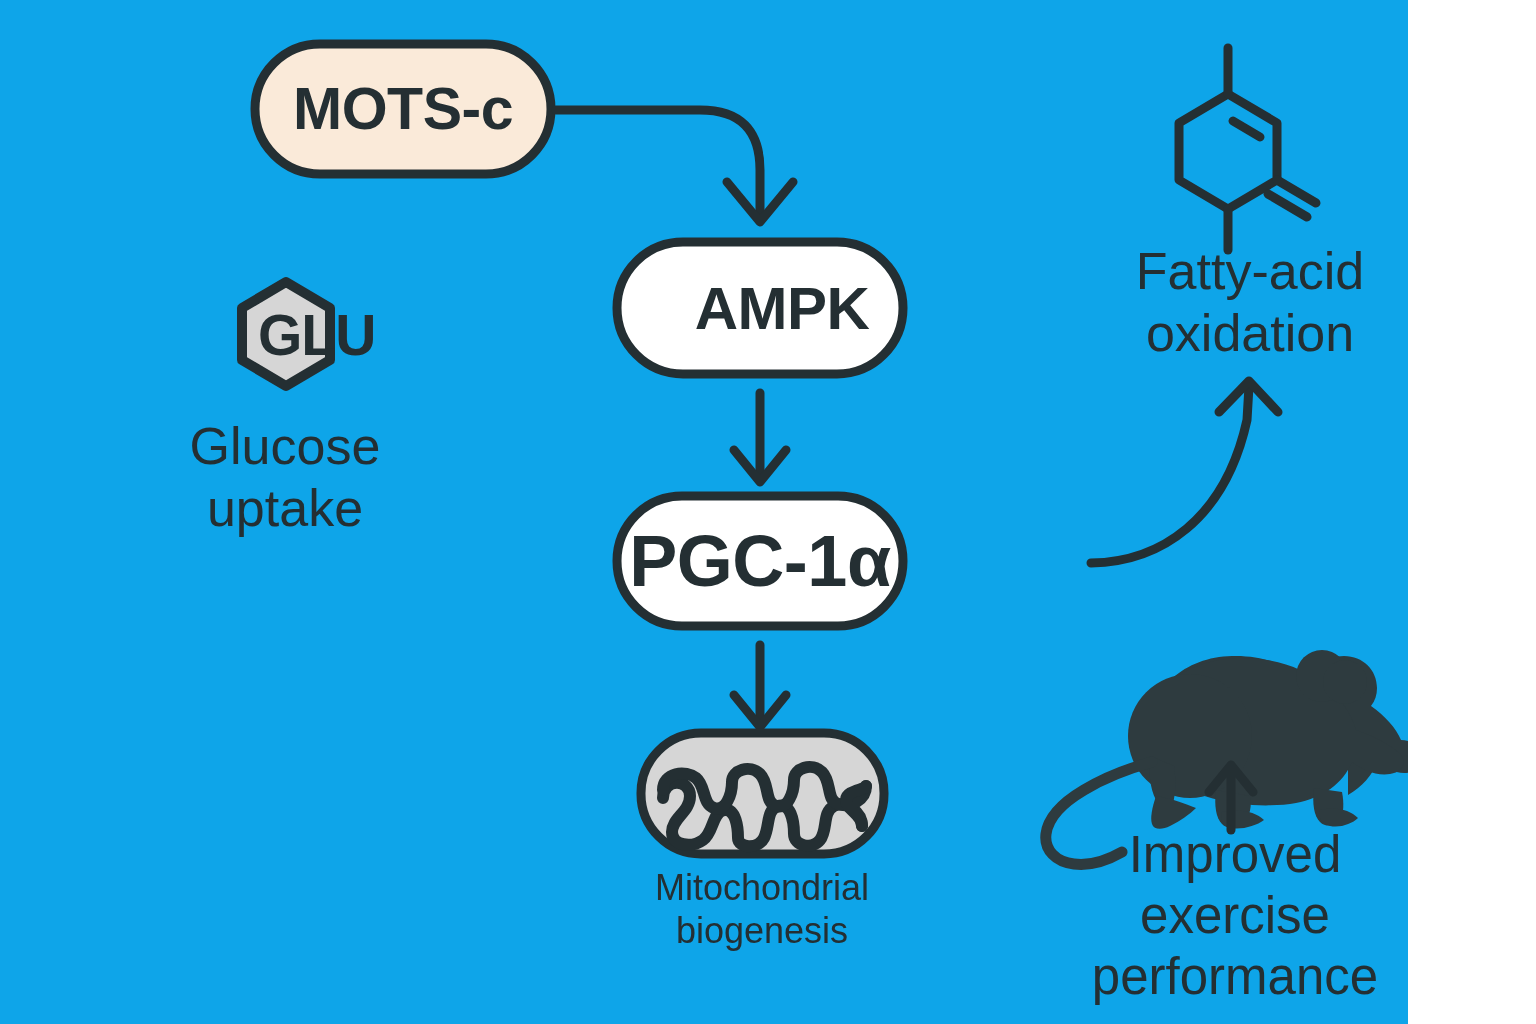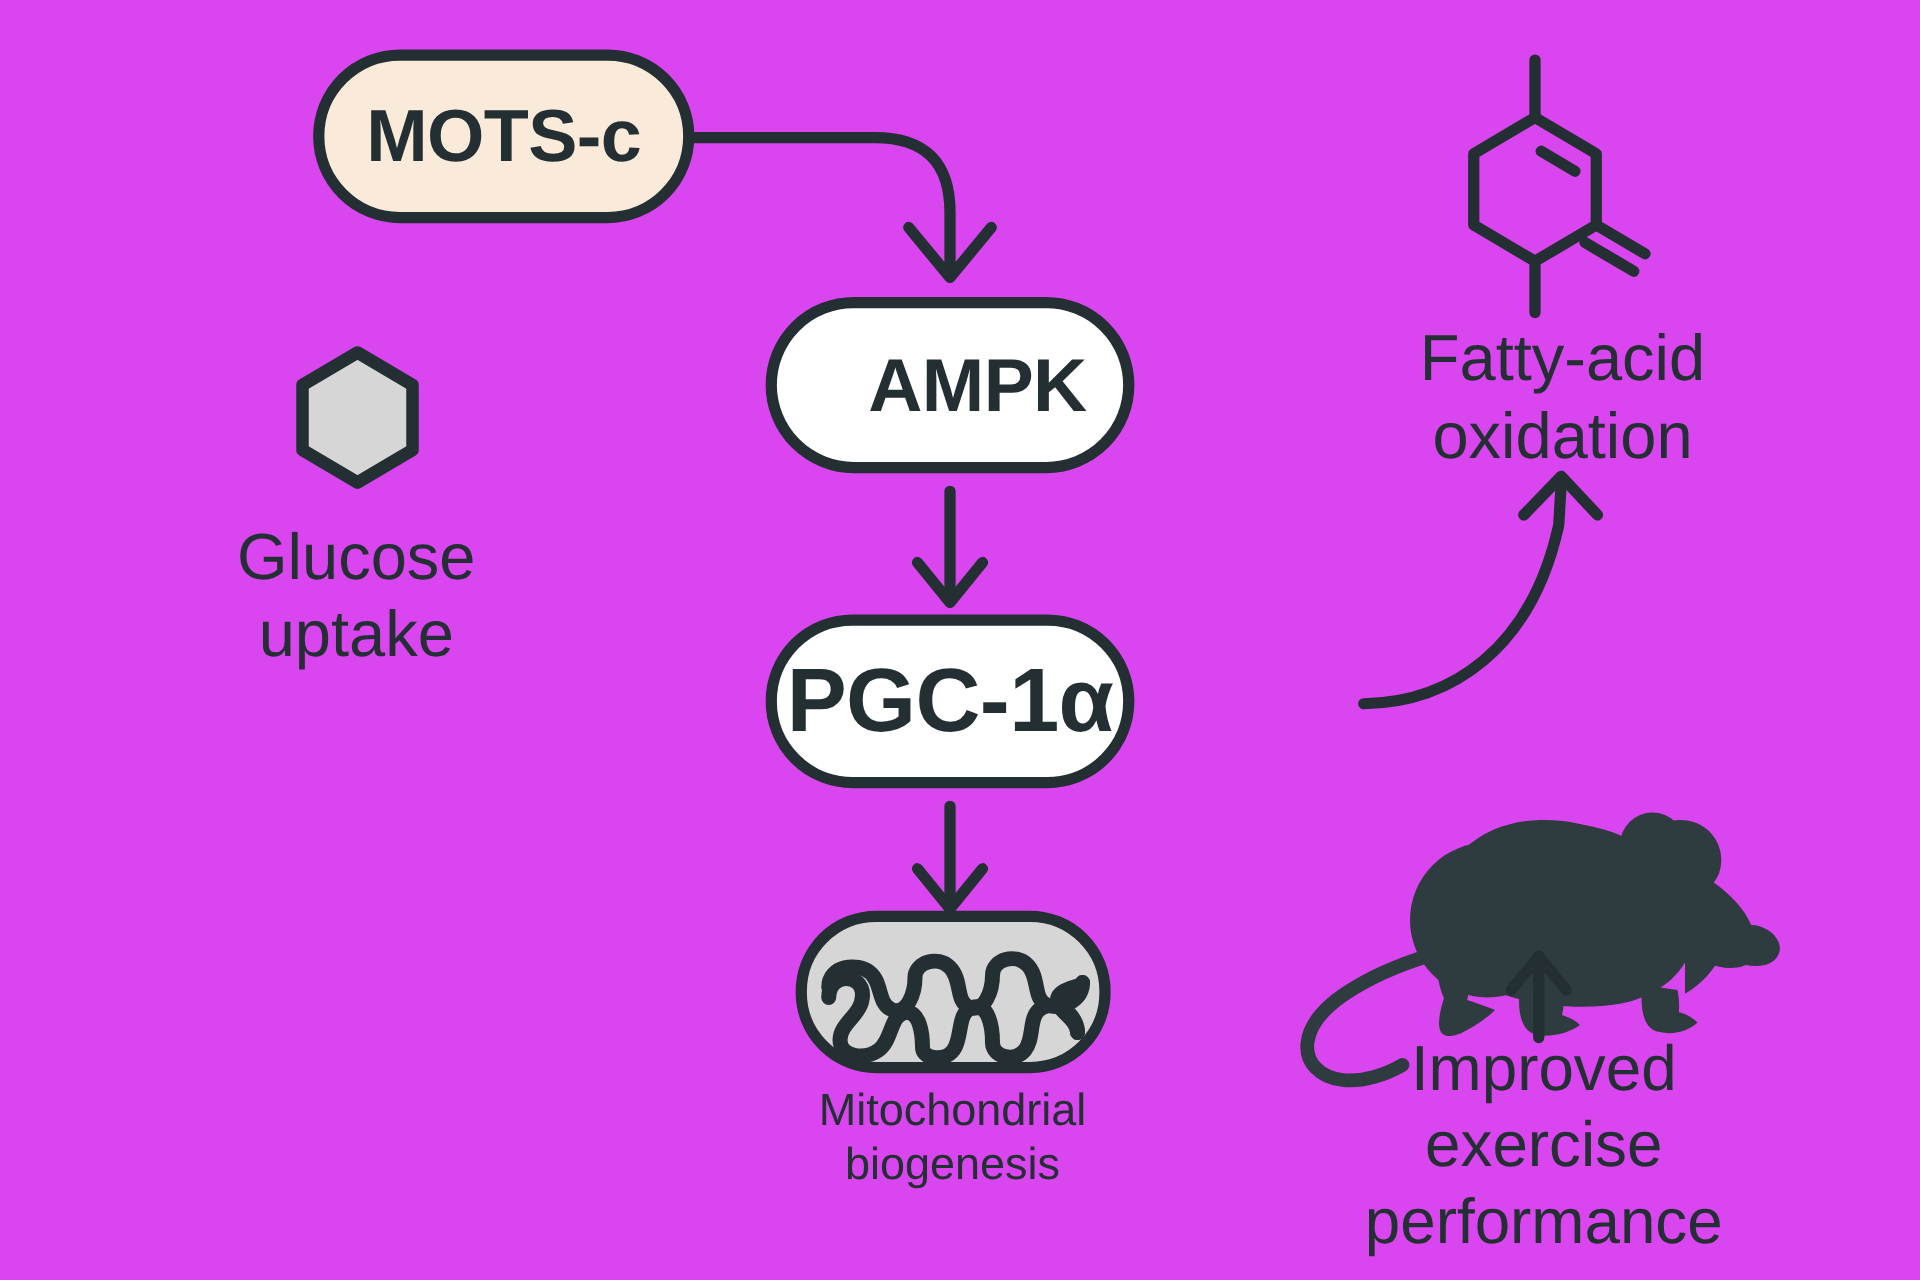--- a/index.html
+++ b/index.html
@@ -5,23 +5,23 @@
   html, body {
     margin: 0;
     padding: 0;
     background: #ffffff;
   }
   body {
     font-family: "Liberation Sans", sans-serif;
   }
   #canvas {
     position: relative;
-    width: 1536px;
+    width: 1408px;
     height: 1024px;
-    background: #d946ef;
+    background: #0ea5e9;
     overflow: hidden;
   }
   #canvas svg.layer {
     position: absolute;
     left: 0;
     top: 0;
     width: 1536px;
     height: 1024px;
   }
   .pill-text {
@@ -216,24 +216,25 @@
 
   <div class="pill-text" style="left:255px; top:44px; width:296px; height:130px; font-size:59px;">MOTS-c</div>
 
   <div class="pill-text" style="left:639px; top:242px; width:286px; height:132px; font-size:60px;">AMPK</div>
 
   <div class="pill-text" style="left:617px; top:496px; width:286px; height:130px; font-size:72px;">PGC-1α</div>
 
   <div class="cap-text" style="left:512px; top:866px; width:500px; font-size:36px; white-space:pre-line;">Mitochondrial
 biogenesis</div>
 
+  <div class="glu-text" style="left:258px; top:302px; width:220px; font-size:57px;">GLU</div>
 
   <div class="cap-text" style="left:120px; top:415px; width:330px; font-size:52px; white-space:pre-line;text-align:center;">Glucose
 uptake</div>
 
-  <div class="cap-text" style="left:1060px; top:240px; width:380px; font-size:52px; white-space:pre-line;margin-top:16px;">Fatty-acid
+  <div class="cap-text" style="left:1060px; top:240px; width:380px; font-size:52px; white-space:pre-line;">Fatty-acid
 oxidation</div>
 
   <div class="cap-text" style="left:1035px; top:824px; width:400px; font-size:51px; white-space:pre-line;">Improved
 exercise
 performance</div>
 
 </div>
 
 </body></html>

